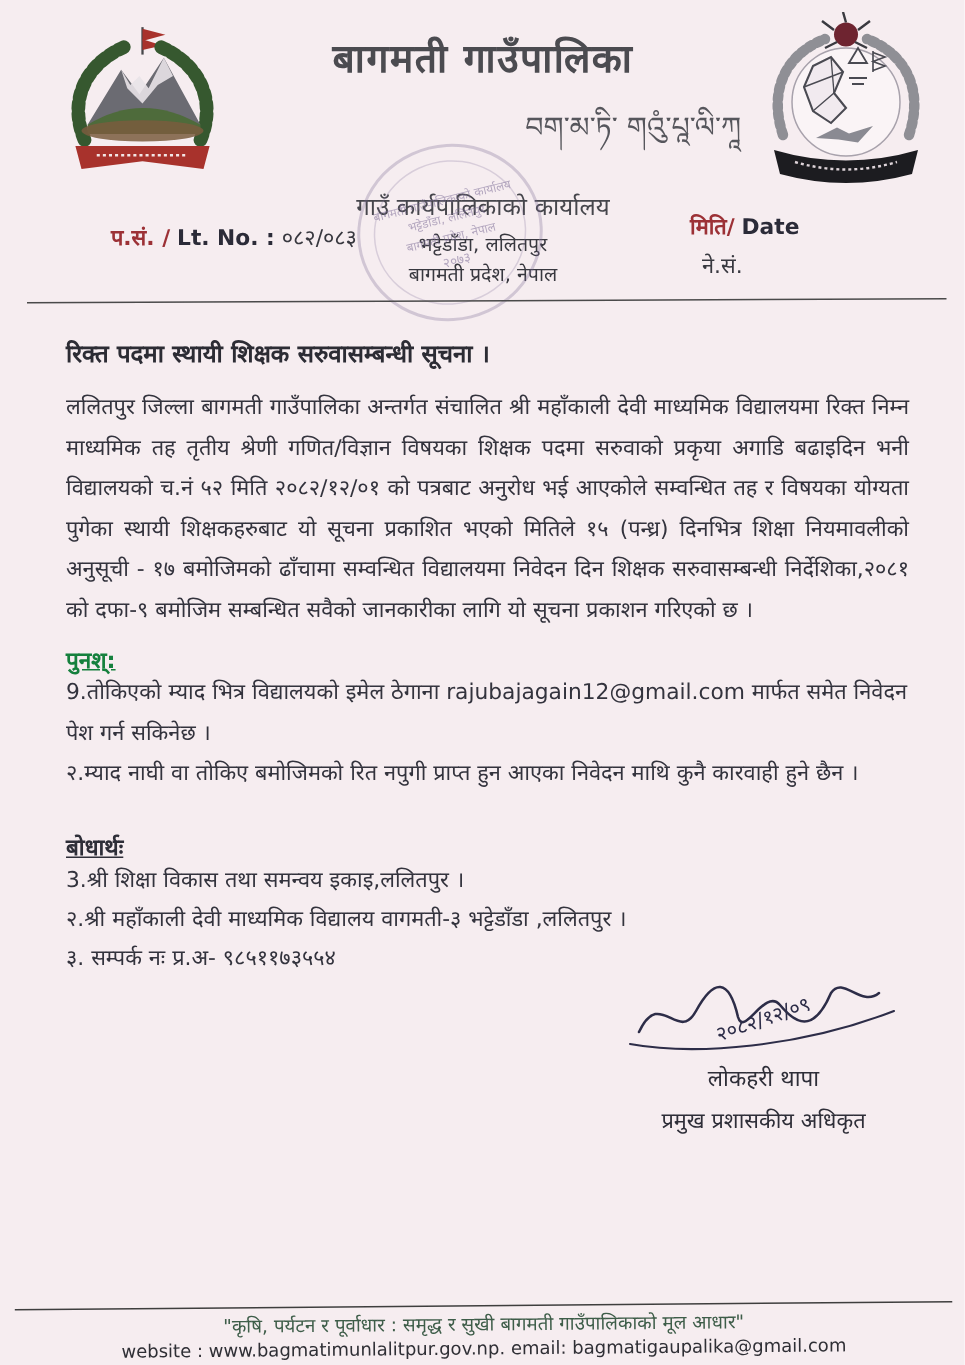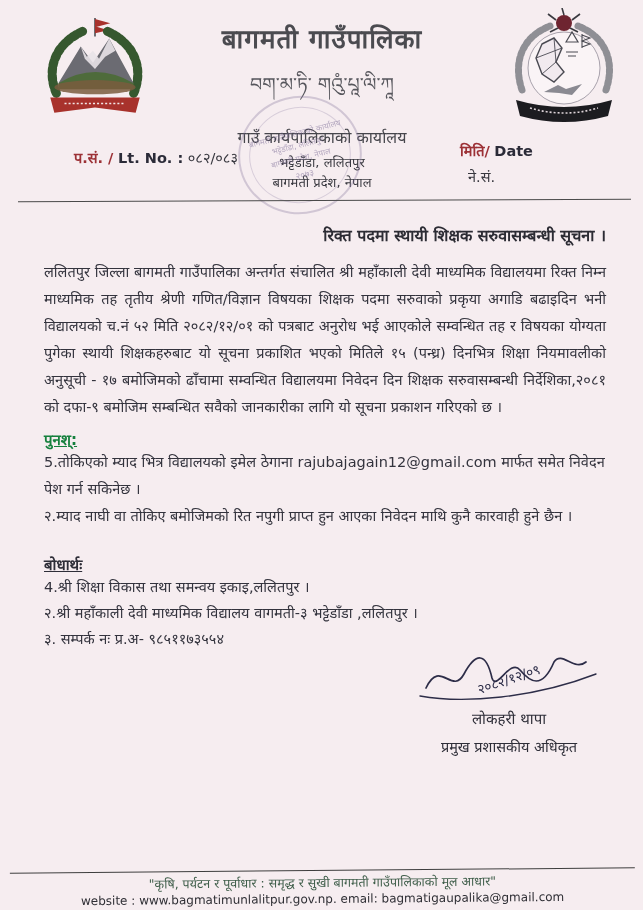--- a/index.html
+++ b/index.html
@@ -8,21 +8,21 @@
     background:#f6edf0;
     font-family:"DejaVu Sans","Liberation Serif",sans-serif;
     color:#38383f; overflow:hidden;
   }
   
   .logo { position:absolute; }
   .logo-left  { left:34px;  top:16px; width:122px; height:114px; }
   .logo-right { left:502px; top:8px;  width:124px; height:124px; }
   .header-center { position:absolute; left:150px; top:20px; width:344px; text-align:center; }
   .h-title   { font-size:26px; font-weight:bold; color:#4b4b50; letter-spacing:1px; }
-  .h-tibetan { font-size:19px; margin-top:7px; color:#56565c; }
+  .h-tibetan { font-size:19px; margin-top:7px; color:#56565c;text-align:right; }
   .h-office  { font-size:16px; margin-top:9px; color:#46464c; }
   .h-addr1   { font-size:13px; margin-top:5px; }
   .h-addr2   { font-size:13px; margin-top:2px; }
   
   .stamp {
     position:absolute; left:238px; top:96px; width:120px; height:114px;
     border:2px solid rgba(124,108,150,.55); border-radius:50%;
     transform:rotate(-14deg); opacity:.55;
     display:flex; align-items:center; justify-content:center;
   }
@@ -33,21 +33,21 @@
   .meta-left  { position:absolute; left:74px;  top:147px; font-size:14.5px; }
   .meta-right { position:absolute; left:460px; top:140px; font-size:14.5px; }
   .meta-line  { margin-bottom:9px; }
   .lbl-red { color:#9c3136; font-weight:bold; }
   .lbl-dark { color:#2b2b38; font-weight:bold; }
   .hand { font-size:17px; color:#2e2e40; }
   .era { margin-top:6px; margin-left:8px; }
   .rule { position:absolute; left:18px; right:12px; top:200px; border-top:1.6px solid #4a4a4a; transform:rotate(-0.25deg); }
   
   .content { position:absolute; left:44px; top:224px; width:562px; }
-  .n-title { text-align:right; font-weight:bold; font-size:16px; color:#2c2c34; }
+  .n-title { text-align:left; font-weight:bold; font-size:16px; color:#2c2c34; }
   .n-date  { text-align:center; font-weight:bold; font-size:14.5px; color:#2f2f38; margin-top:8px; }
   .body-par { font-size:14.5px; line-height:27px; text-align:justify; margin:13px 0 0 0; color:#33333d; }
   .ps-head { margin-top:8px; font-size:15px; font-weight:bold; text-decoration:underline; color:#15803d; }
   .ps-item { font-size:14.5px; line-height:27px; color:#33333d; }
   .cc-head { margin-top:24px; font-size:15px; font-weight:bold; text-decoration:underline; color:#2e2e38; }
   .cc-item { font-size:14.5px; line-height:26px; color:#33333d; }
   
   .sig-block { position:absolute; left:392px; top:644px; width:234px; text-align:center; }
   .sig-art { position:relative; width:190px; height:66px; margin:0 auto; }
   .sig-date {
@@ -129,25 +129,25 @@
     <div class="era">ने.सं.</div>
   </div>
 
   <div class="rule"></div>
 
   <div class="content">
     <div class="n-title">रिक्त पदमा स्थायी शिक्षक सरुवासम्बन्धी सूचना ।</div>
     <p class="body-par">ललितपुर जिल्ला बागमती गाउँपालिका अन्तर्गत संचालित श्री महाँकाली देवी माध्यमिक विद्यालयमा रिक्त निम्न माध्यमिक तह तृतीय श्रेणी गणित/विज्ञान विषयका शिक्षक पदमा सरुवाको प्रकृया अगाडि बढाइदिन भनी विद्यालयको च.नं ५२ मिति २०८२/१२/०१ को पत्रबाट अनुरोध भई आएकोले सम्वन्धित तह र विषयका योग्यता पुगेका स्थायी शिक्षकहरुबाट यो सूचना प्रकाशित भएको मितिले १५ (पन्ध्र) दिनभित्र शिक्षा नियमावलीको अनुसूची - १७ बमोजिमको ढाँचामा सम्वन्धित विद्यालयमा निवेदन दिन शिक्षक सरुवासम्बन्धी निर्देशिका,२०८१ को दफा-९ बमोजिम सम्बन्धित सवैको जानकारीका लागि यो सूचना प्रकाशन गरिएको छ ।</p>
 
     <div class="ps-head">पुनश्:</div>
-    <div class="ps-item">5.तोकिएको म्याद भित्र विद्यालयको इमेल ठेगाना rajubajagain12@gmail.com  मार्फत समेत निवेदन पेश गर्न सकिनेछ ।</div>
+    <div class="ps-item">9.तोकिएको म्याद भित्र विद्यालयको इमेल ठेगाना rajubajagain12@gmail.com  मार्फत समेत निवेदन पेश गर्न सकिनेछ ।</div>
     <div class="ps-item">२.म्याद नाघी वा तोकिए बमोजिमको रित नपुगी प्राप्त हुन आएका निवेदन माथि कुनै कारवाही हुने छैन ।</div>
 
     <div class="cc-head">बोधार्थः</div>
-    <div class="cc-item">4.श्री शिक्षा विकास तथा समन्वय इकाइ,ललितपुर ।</div>
+    <div class="cc-item">3.श्री शिक्षा विकास तथा समन्वय इकाइ,ललितपुर ।</div>
     <div class="cc-item">२.श्री महाँकाली देवी माध्यमिक विद्यालय वागमती-३ भट्टेडाँडा ,ललितपुर ।</div>
     <div class="cc-item">३. सम्पर्क नः प्र.अ- ९८५११७३५५४</div>
   </div>
 
   <div class="sig-block">
     <div class="sig-art">
       <svg width="190" height="66" viewBox="0 0 190 66">
         <path d="M12 44 C 26 14, 38 52, 50 30 S 72 8, 78 34 C 82 48, 96 14, 106 26 S 128 46, 140 18 C 148 6, 160 28, 172 18" stroke="#2d2d48" stroke-width="1.7" fill="none" stroke-linecap="round"></path>
         <path d="M6 52 C 50 60, 120 54, 182 30" stroke="#2d2d48" stroke-width="1.4" fill="none" stroke-linecap="round"></path>
       </svg>

